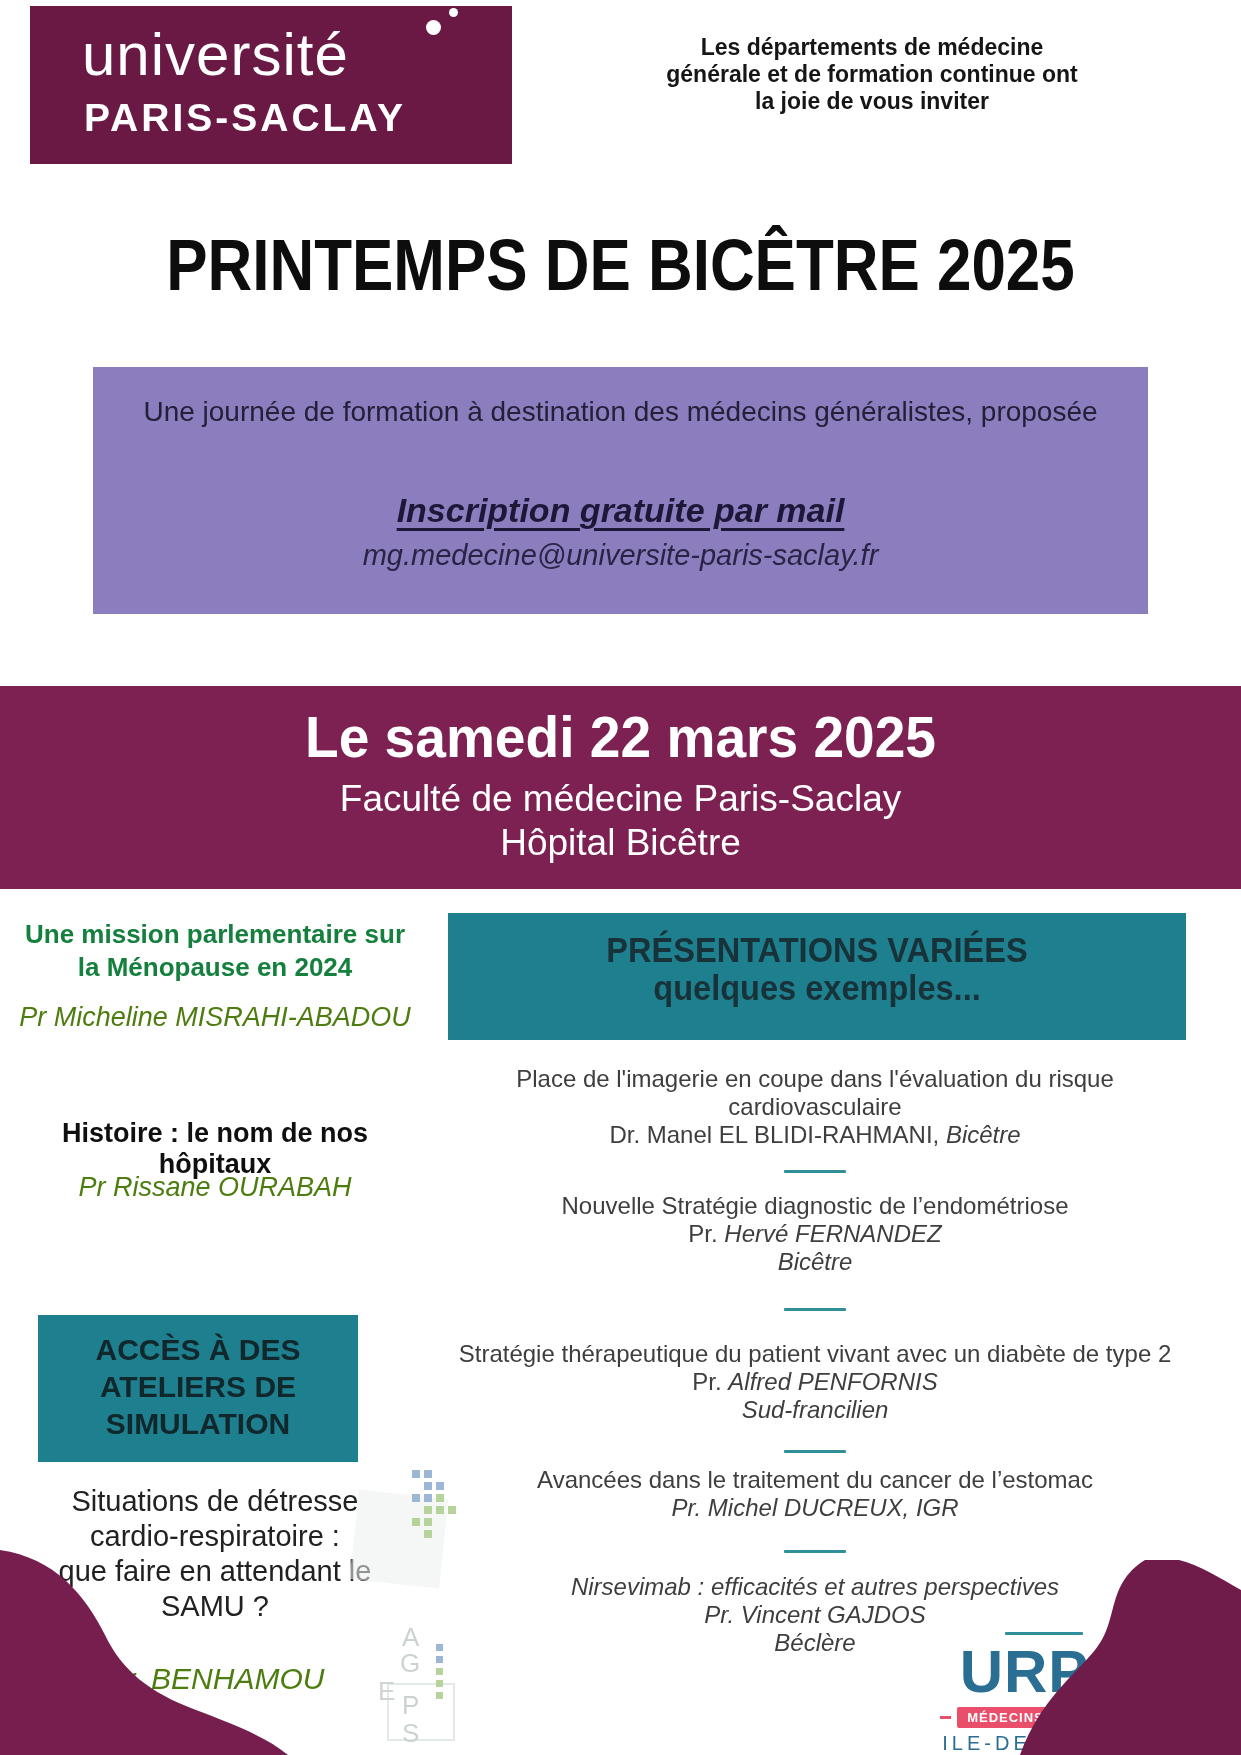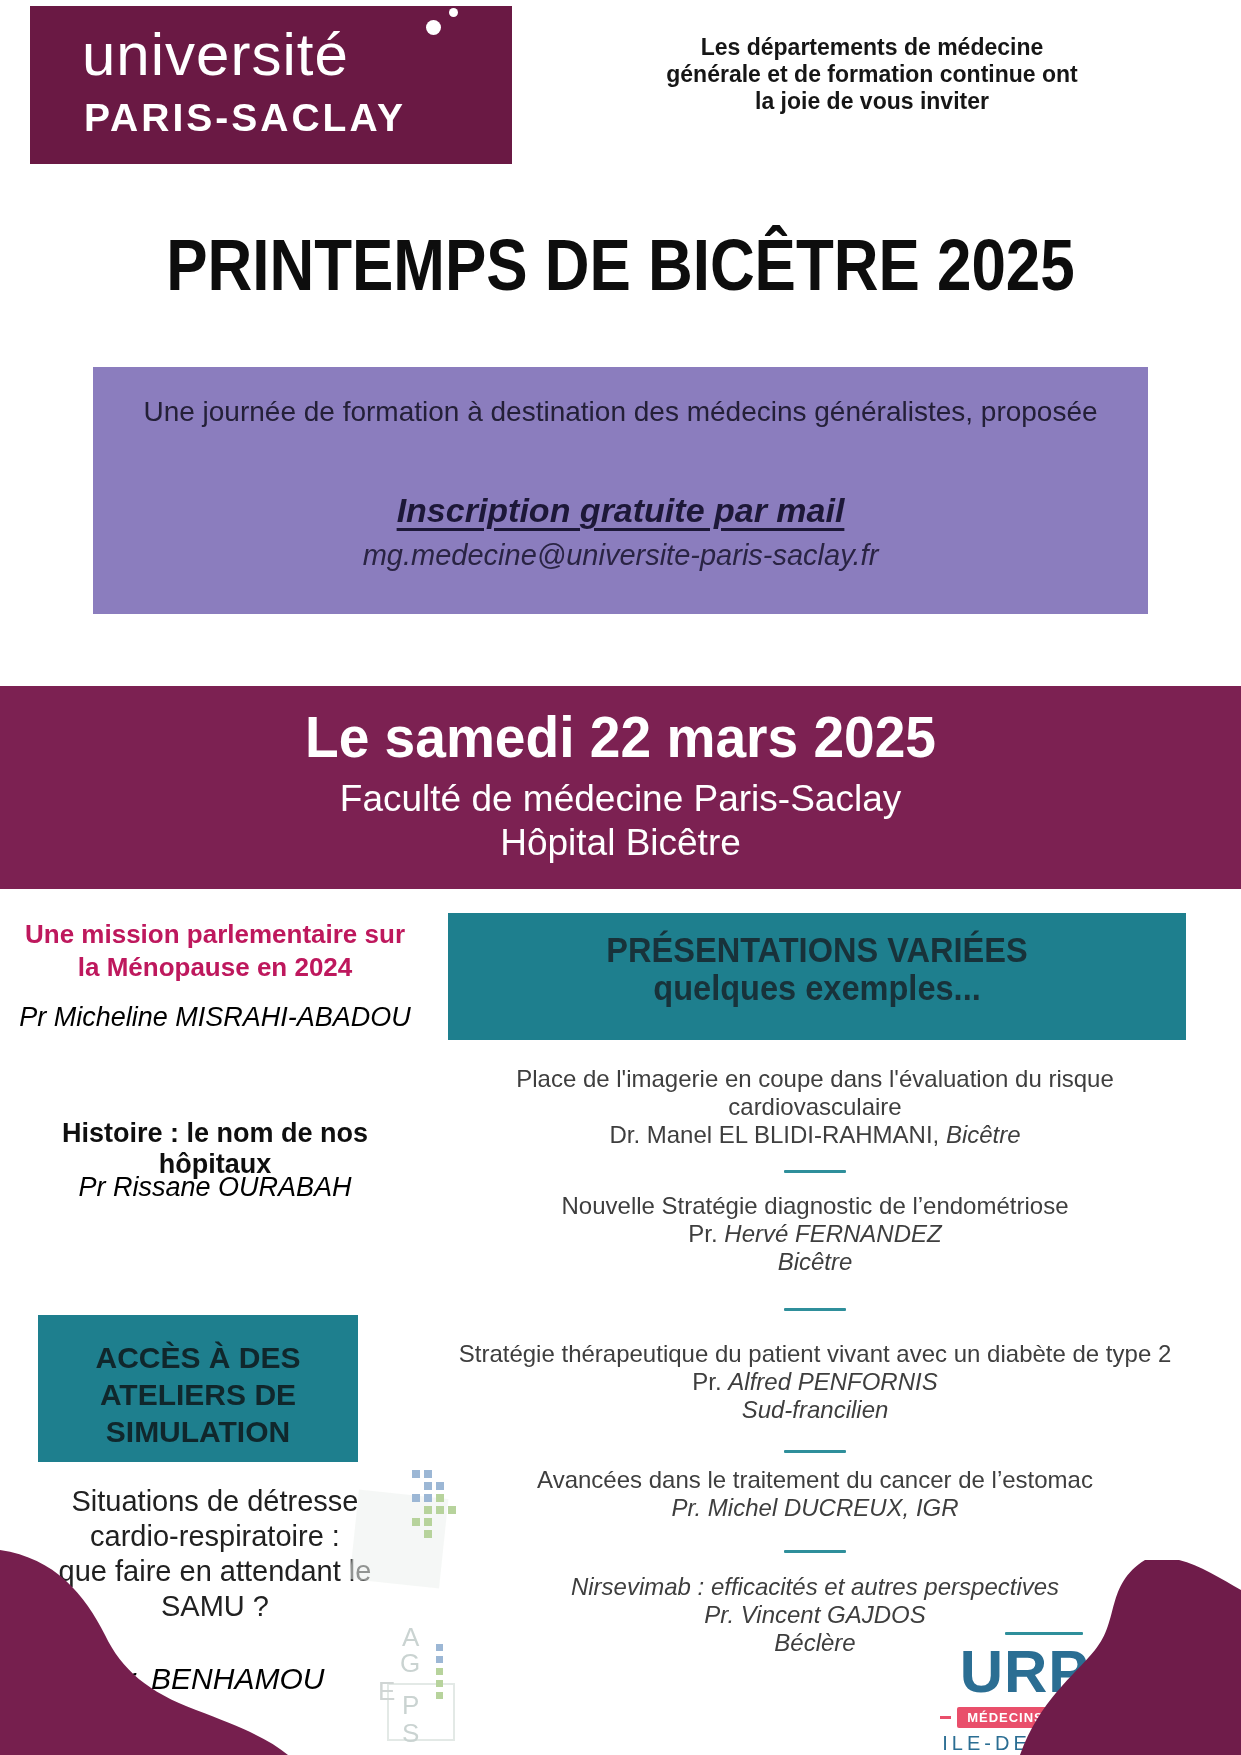--- a/index.html
+++ b/index.html
@@ -37,27 +37,27 @@
 
   
   .date-banner{left:0;top:686px;width:1241px;height:203px;background:#7c2152;color:#ffffff;}
   .date-main{position:absolute;left:0;top:20px;width:100%;font-size:58px;font-weight:700;line-height:62px;}
   .date-main .inner{display:block;transform:scaleX(.95);transform-origin:50% 50%;}
   .venue1{position:absolute;left:0;top:92px;width:100%;font-size:37px;font-weight:400;line-height:42px;}
   .venue2{position:absolute;left:0;top:136px;width:100%;font-size:37px;font-weight:400;line-height:42px;}
 
   
   .leftcol-item{left:5px;width:420px;}
-  .mission{top:918px;font-size:26px;font-weight:700;line-height:33px;color:#be185d;}
-  .speaker-left{font-size:27px;font-style:italic;color:#000000;}
+  .mission{top:918px;font-size:26px;font-weight:700;line-height:33px;color:#15803d;}
+  .speaker-left{font-size:27px;font-style:italic;color:#4d7c0f;}
   .misrahi{top:1002px;}
   .histoire{top:1118px;font-size:27px;font-weight:700;color:#0f0f0f;}
   .ourabah{top:1172px;}
   .workshop-box{left:38px;top:1315px;width:320px;height:147px;background:#1e7f8e;color:#10272c;
-    font-size:30px;font-weight:700;line-height:37px;text-align:center;padding-top:24px;box-sizing:border-box;}
+    font-size:30px;font-weight:700;line-height:37px;text-align:center;padding-top:16px;box-sizing:border-box;}
   .situations{top:1484px;font-size:29px;line-height:35px;color:#212121;}
   .benhamou{top:1662px;font-size:30px;}
 
   
   .pres-header{left:448px;top:913px;width:738px;height:127px;background:#1e7f8e;color:#18323a;
     font-size:35px;font-weight:700;line-height:38px;text-align:center;padding-top:18px;box-sizing:border-box;}
   .pres-header .inner{display:block;transform:scaleX(.93);transform-origin:50% 50%;}
   .pres{left:435px;width:760px;font-size:24px;line-height:28px;color:#3e3e3e;}
   .p1{top:1065px;} .p2{top:1192px;} .p3{top:1340px;} .p4{top:1466px;} .p5{top:1573px;}
   .divider{background:#2f8f9b;height:3px;width:62px;left:784px;border-radius:1px;}

